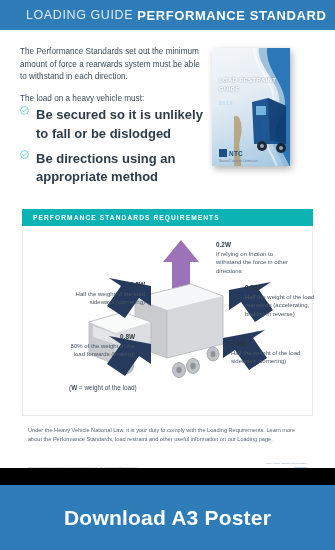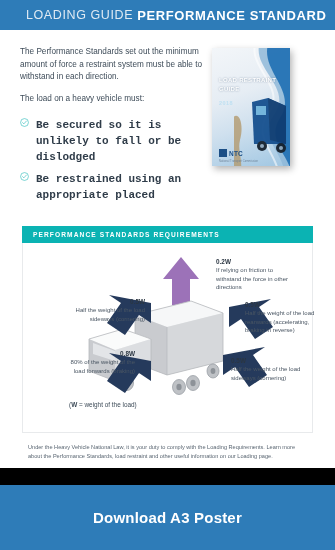--- a/index.html
+++ b/index.html
@@ -56,45 +56,44 @@
     width: 190px;
     padding-left: 6px;
   }
 
   .para {
     font-size: 8.2px;
     line-height: 1.55;
     color: #3e4c59;
     margin-bottom: 9px;
   }
-  .para.second { margin-bottom: 12px; }
+  .para.second { margin-bottom: 0; }
 
   .check-list { list-style: none; }
 
   .check-item {
     display: flex;
     align-items: flex-start;
     margin-bottom: 6px;
   }
 
   .check-icon {
     flex: 0 0 auto;
     width: 9px;
     height: 9px;
     margin-right: 7px;
     margin-top: 0.5px;
   }
   .check-icon svg { display: block; }
 
   .check-label {
-    font-size: 11px;
+    font-size: 13px;
     line-height: 1.45;
     font-weight: bold;
     color: #2f3c49;
-    font-family: Liberation Mono, monospace;
   }
 
   
   .brochure-wrap {
     position: relative;
     margin-left: 8px;
     margin-top: 2px;
   }
 
   .brochure {
@@ -273,61 +272,61 @@
     bottom: 0;
     width: 335px;
     height: 65px;
     background: #2e7cb8;
     display: flex;
     align-items: center;
     justify-content: center;
   }
   .download-label {
     color: #ffffff;
-    font-size: 15px;
+    font-size: 21px;
     font-weight: bold;
     letter-spacing: 0.2px;
   }
 </style>
 </head>
 <body>
 
 <div class="page">
 
   <div class="header">
     <span class="header-light">LOADING GUIDE</span>
     <span class="header-bold">PERFORMANCE STANDARD</span>
   </div>
 
   <div class="body-card">
 
     <div class="intro-row">
 
       <div class="intro-text">
-        <p class="para">The Performance Standards set out the minimum amount of force a restraint system must be able to withstand in each direction.</p>
+        <p class="para">The Performance Standards set out the minimum amount of force a rearwards system must be able to withstand in each direction.</p>
         <p class="para second">The load on a heavy vehicle must:</p>
 
         <ul class="check-list">
           <li class="check-item">
             <span class="check-icon">
               <svg width="9" height="9" viewBox="0 0 16 16">
                 <circle cx="8" cy="8" r="7" fill="none" stroke="#3fc0bf" stroke-width="1.2"></circle>
                 <path d="M4.6 8.2 L6.9 10.4 L11.4 5.4" fill="none" stroke="#3fc0bf" stroke-width="1.2" stroke-linecap="round" stroke-linejoin="round"></path>
               </svg>
             </span>
             <span class="check-label">Be secured so it is unlikely to fall or be dislodged</span>
           </li>
           <li class="check-item">
             <span class="check-icon">
               <svg width="9" height="9" viewBox="0 0 16 16">
                 <circle cx="8" cy="8" r="7" fill="none" stroke="#3fc0bf" stroke-width="1.2"></circle>
                 <path d="M4.6 8.2 L6.9 10.4 L11.4 5.4" fill="none" stroke="#3fc0bf" stroke-width="1.2" stroke-linecap="round" stroke-linejoin="round"></path>
               </svg>
             </span>
-            <span class="check-label">Be restrained using an appropriate placed</span>
+            <span class="check-label">Be directions using an appropriate method</span>
           </li>
         </ul>
       </div>
 
       <div class="brochure-wrap">
         <div class="brochure">
           <div class="brochure-bg"></div>
 
           <svg class="brochure-swoosh" viewBox="0 0 72 135">
             <path d="M30 -5 C 8 25, 62 45, 40 75 C 22 100, 55 115, 50 140 L 72 140 L 72 -5 Z" fill="#8fb9d8" opacity="0.85"></path>

